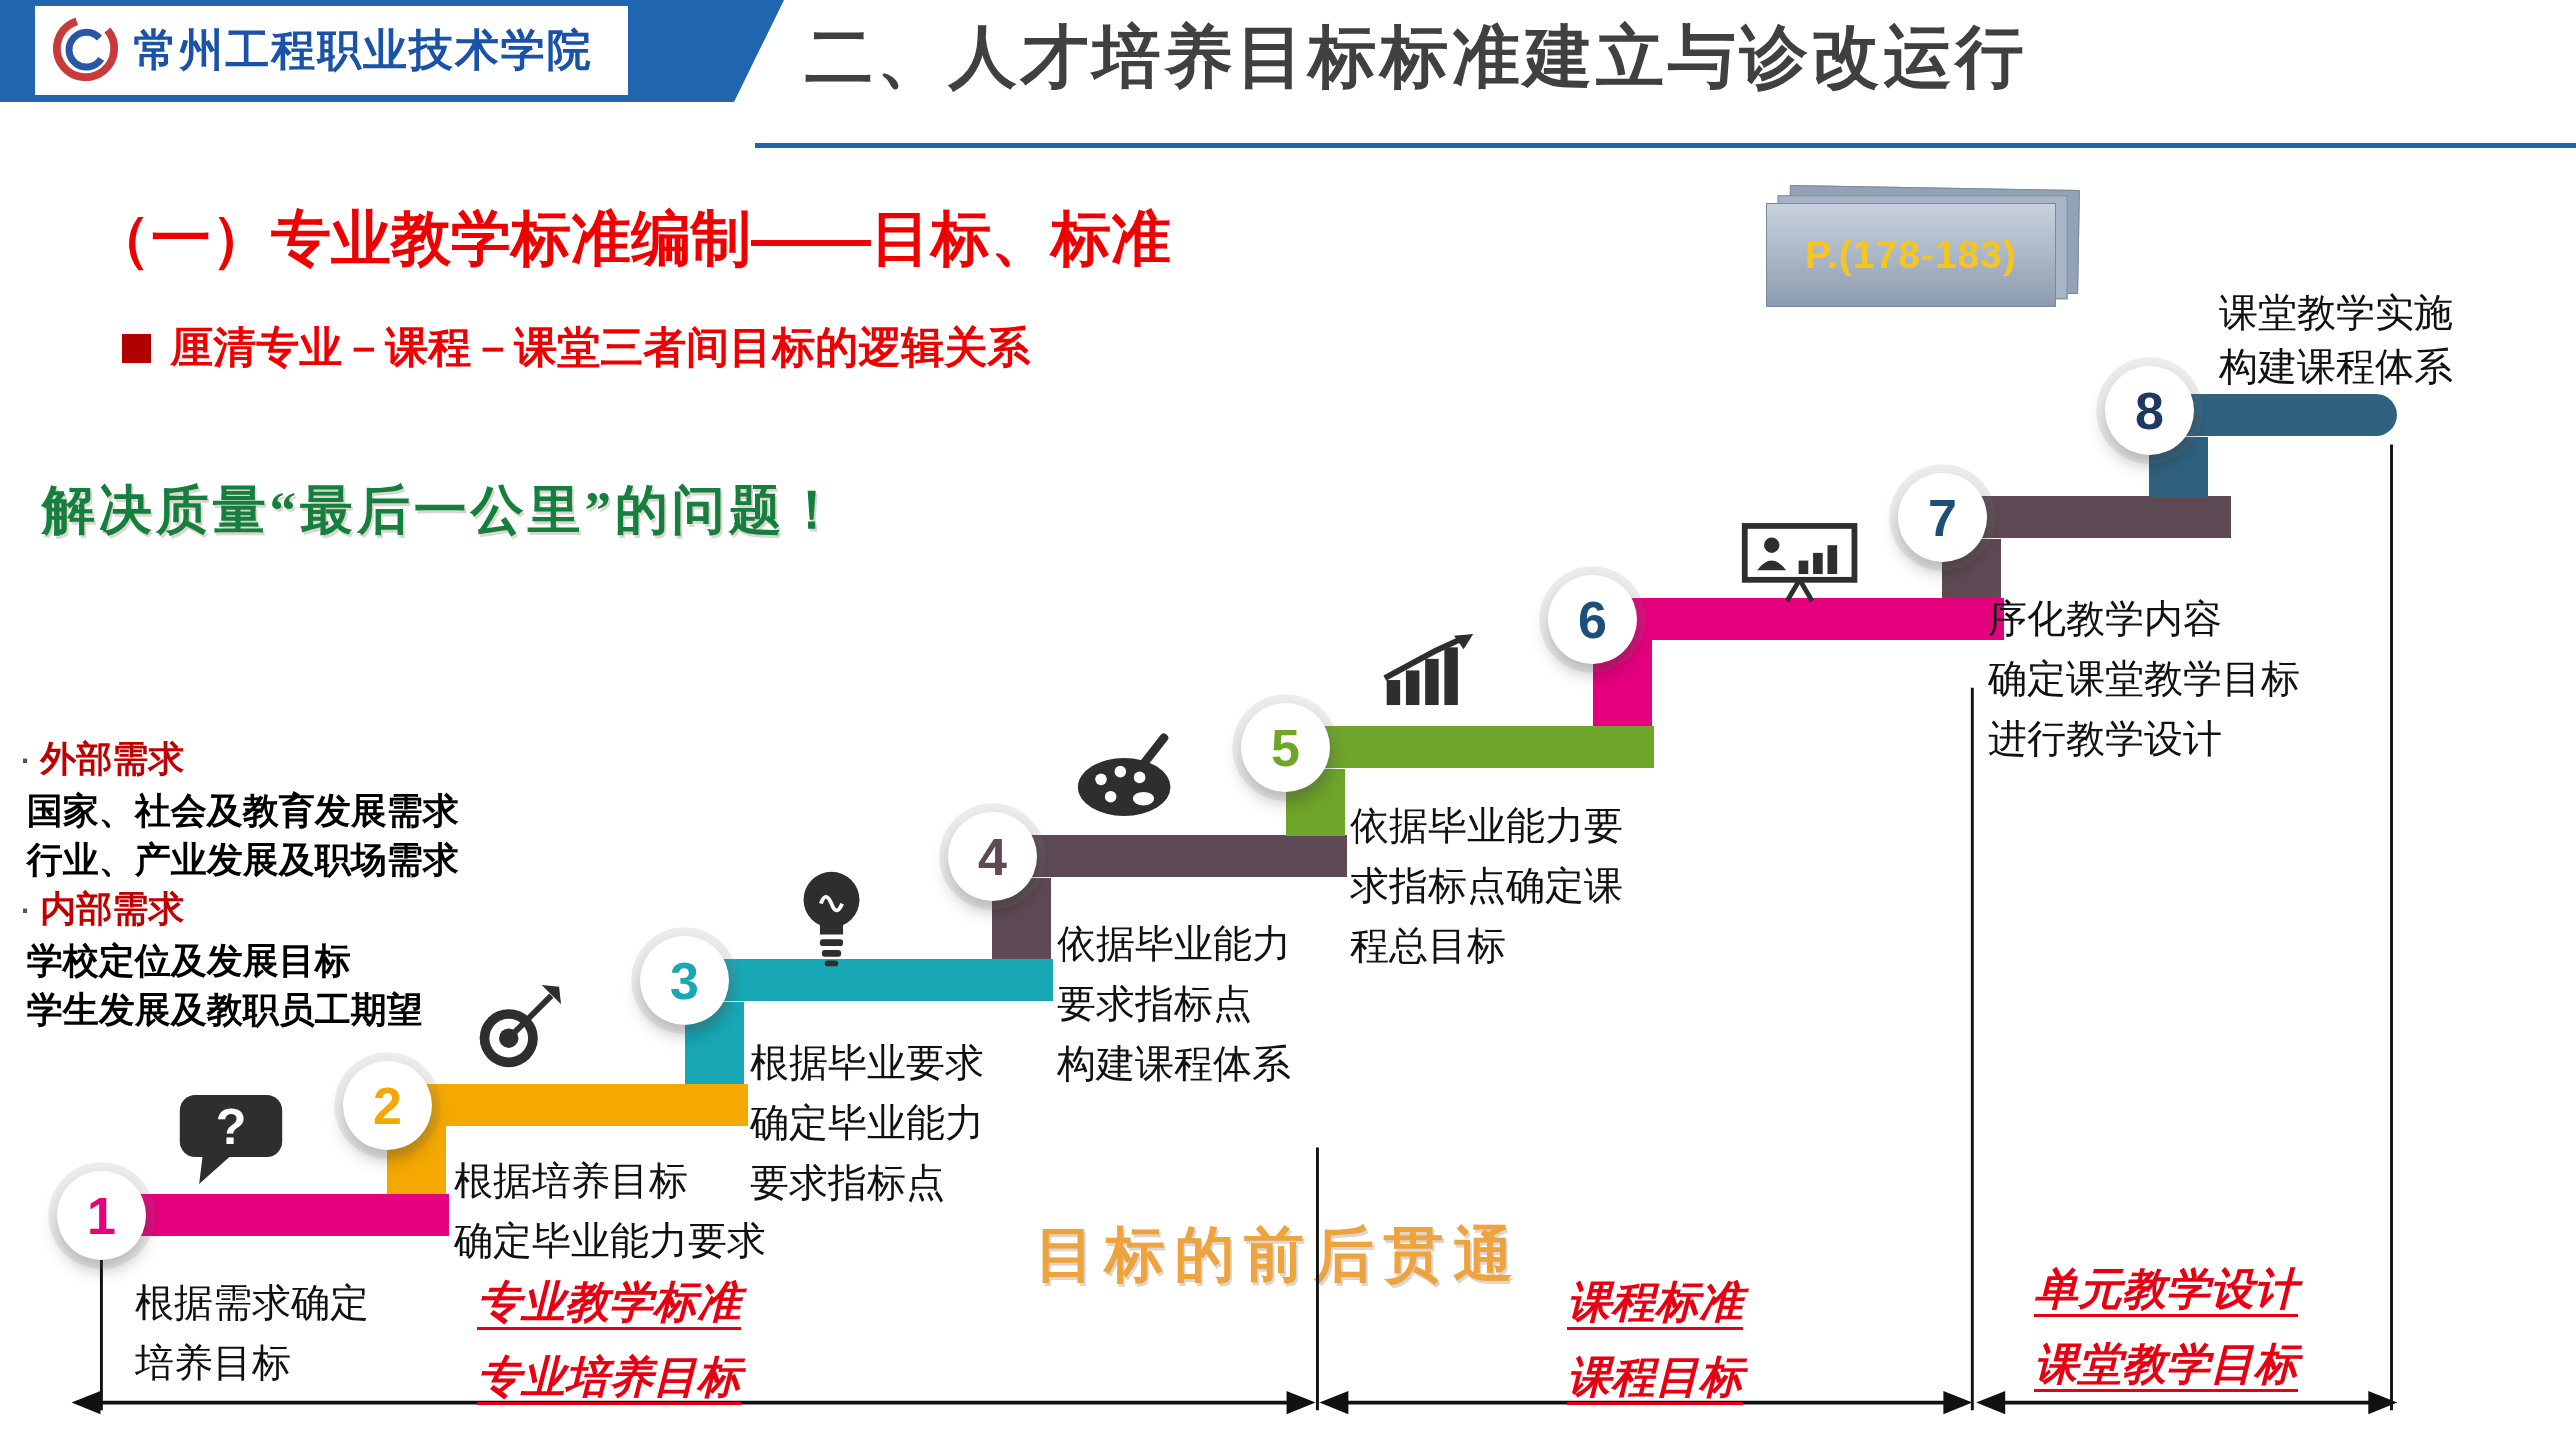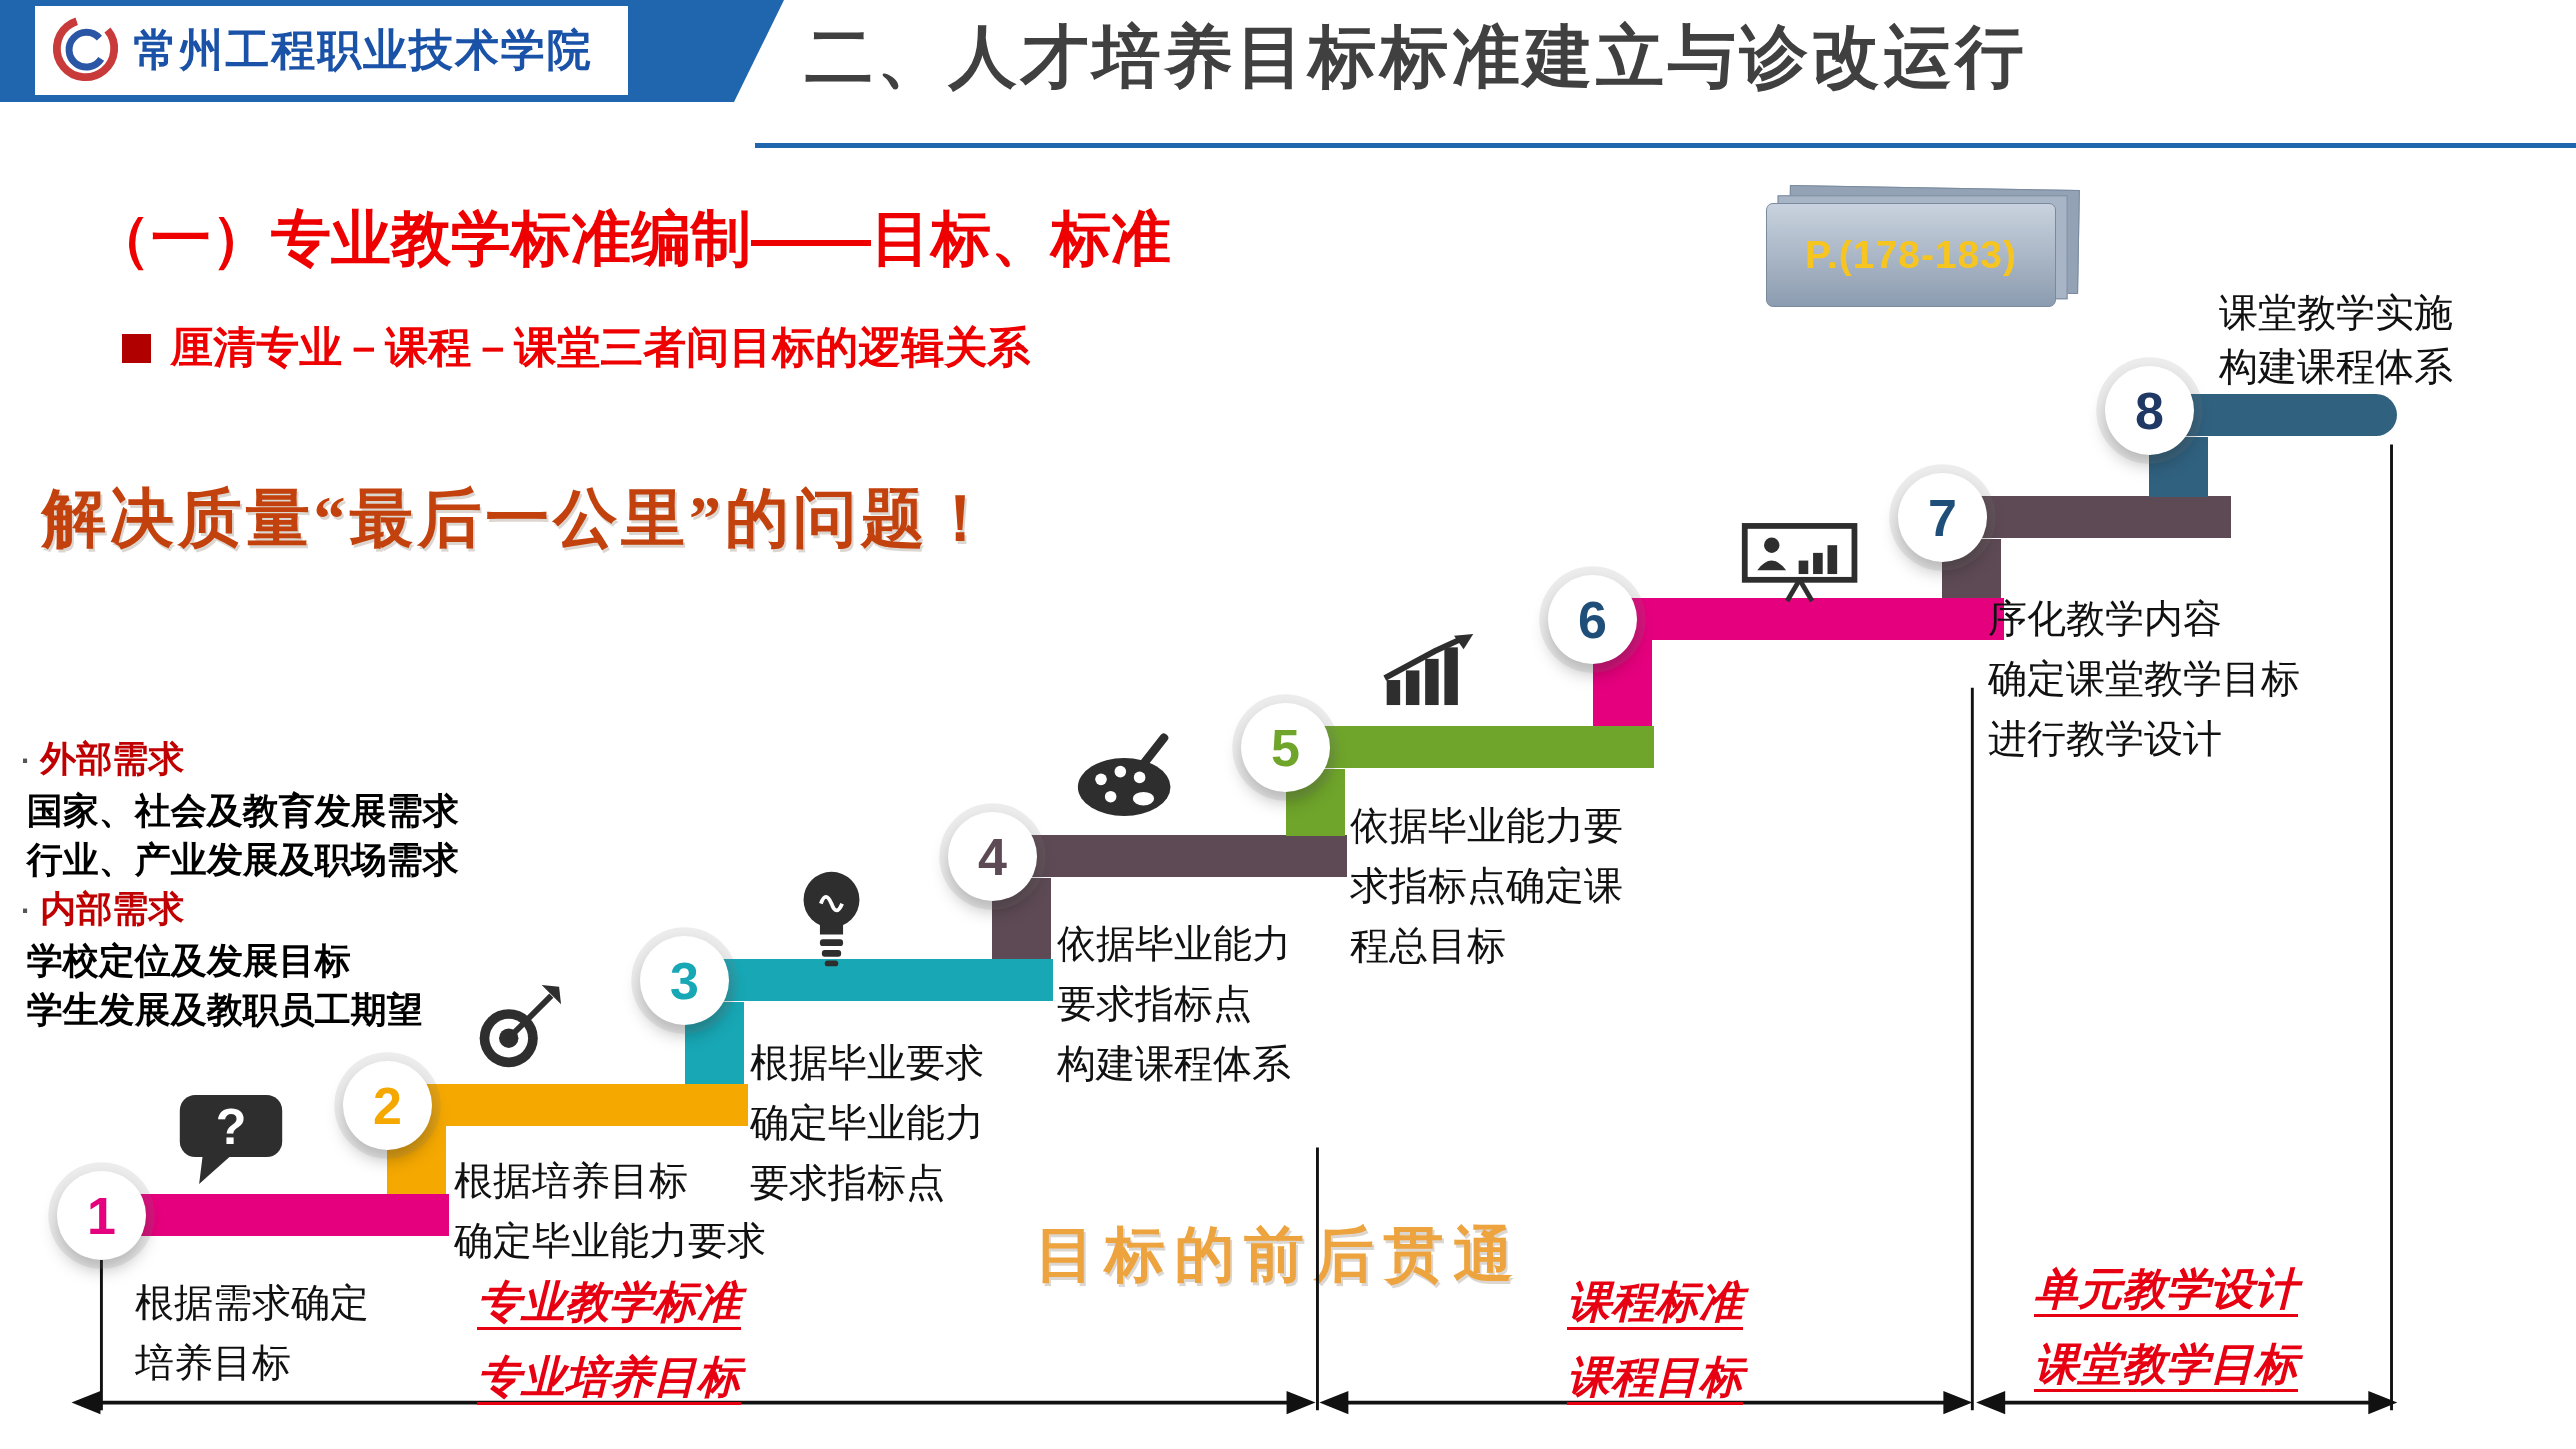--- a/index.html
+++ b/index.html
@@ -21,25 +21,25 @@
   .heading{position:absolute;left:91px;top:199px;font-size:60px;font-weight:bold;color:#EE0000;white-space:nowrap;}
   .subheading{position:absolute;left:122px;top:319px;font-size:43px;font-weight:bold;color:#EE0000;
         display:flex;align-items:center;gap:19.3px;white-space:nowrap;}
   .sq{width:29px;height:29px;background:#B00000;flex:0 0 auto;}
 
   
   .badge{position:absolute;left:1766px;top:203px;width:290px;height:104px;}
   .pg{position:absolute;inset:0;border:1px solid #7a8a9e;}
   .pg1{transform:translate(23px,-15.5px) rotate(1deg);background:#93A2B5;}
   .pg2{transform:translate(11.6px,-7.7px);background:#A8B5C6;}
-  .pgtop{background:linear-gradient(180deg,#C9D2DE 0%,#8C9CB0 100%);display:flex;align-items:center;justify-content:center;border-radius:7px;}
+  .pgtop{background:linear-gradient(180deg,#C9D2DE 0%,#8C9CB0 100%);display:flex;align-items:center;justify-content:center;}
   .pgtext{font-size:39px;font-weight:bold;color:#F7C520;letter-spacing:1px;}
 
   
-  .slogan-q{position:absolute;left:42px;top:475px;font-size:64px;font-weight:800;color:#c2410c;
+  .slogan-q{position:absolute;left:42px;top:475px;font-size:53px;font-weight:800;color:#15803d;
         letter-spacing:3.9px;font-family:"Liberation Serif",serif;text-shadow:1.9px 2.9px 0 rgba(60,30,0,.18);white-space:nowrap;}
   .slogan-t{position:absolute;left:1035px;top:1215px;font-size:60px;font-weight:800;color:#EDA33E;
         letter-spacing:9.7px;font-family:"Liberation Serif",serif;text-shadow:1.9px 2.9px 0 rgba(60,30,0,.18);white-space:nowrap;}
 
   
   .needs{position:absolute;left:21px;top:734px;font-weight:bold;font-size:36px;line-height:49px;}
   .nrow{white-space:nowrap;}
   .nlabel{color:#C00000;}
   .ndot{color:#555;margin-right:9.7px;font-size:29px;}
   .nitem{padding-left:5.8px;color:#000;}

